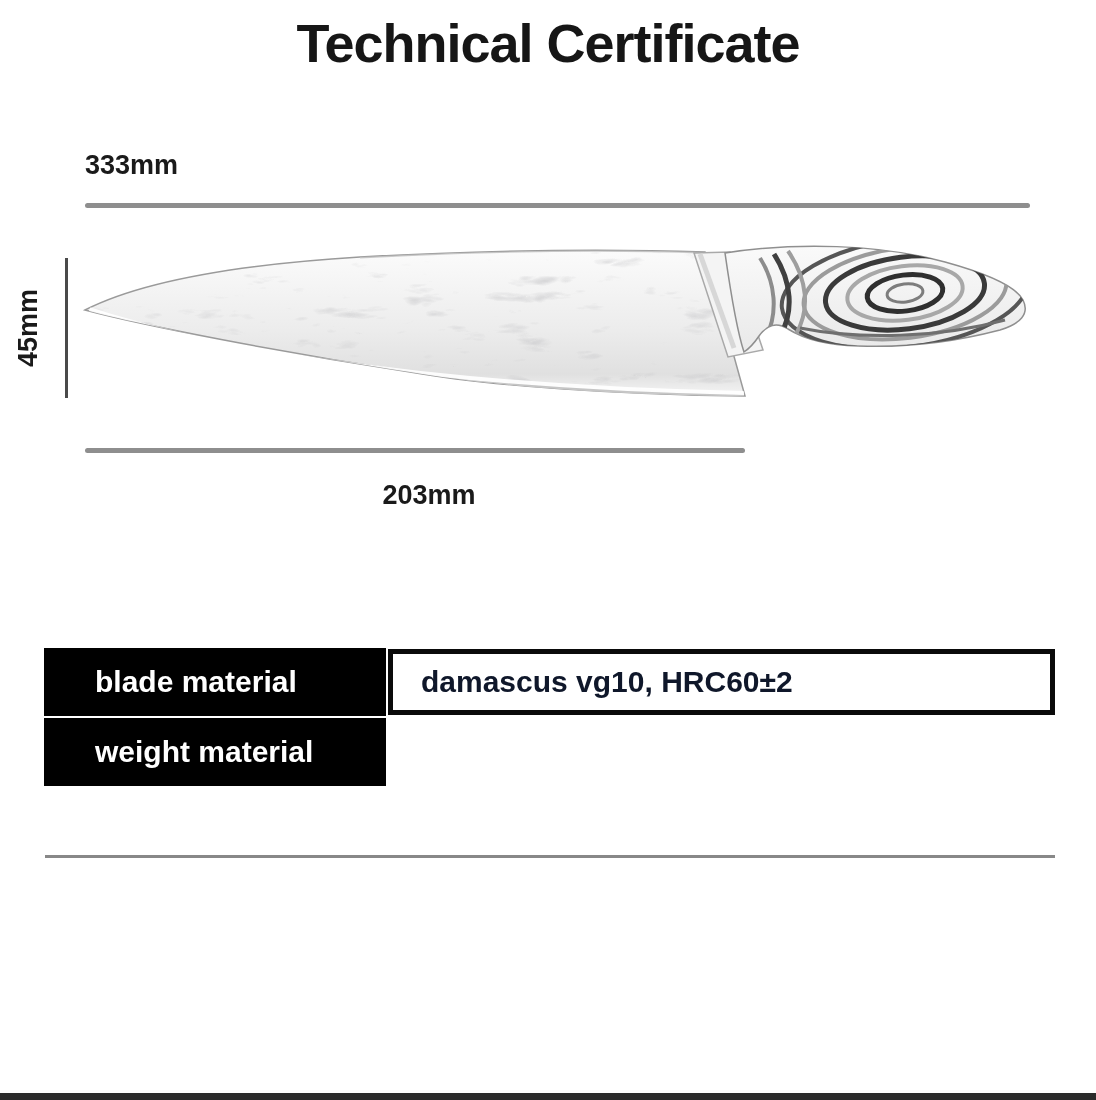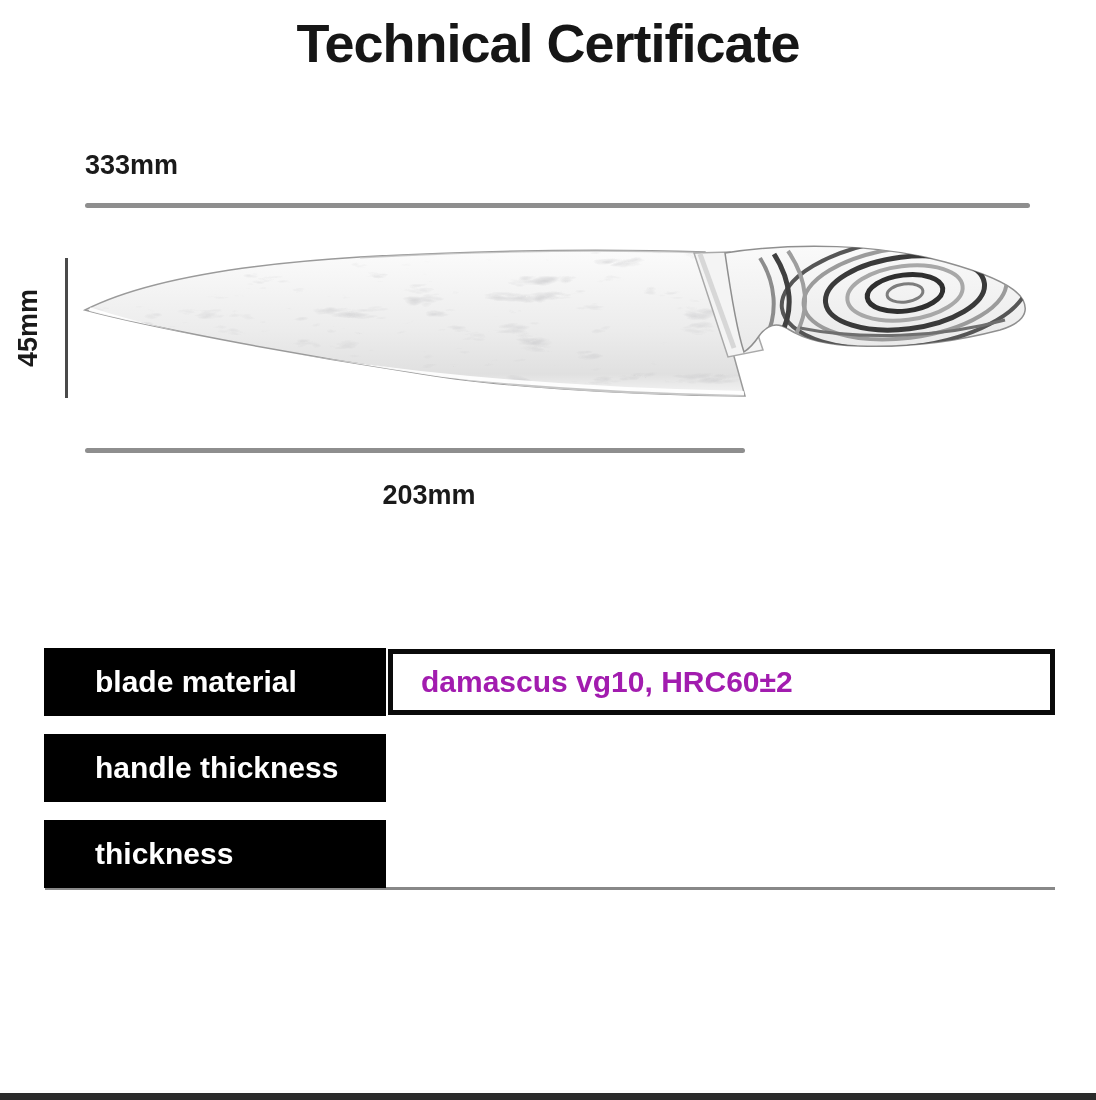--- a/index.html
+++ b/index.html
@@ -41,36 +41,36 @@
   }
   .dim-label-bottom{
     position:absolute;top:468px;left:99px;width:660px;
     text-align:center;font-size:27px;font-weight:700;color:#1a1a1a;margin-top:12px;
   }
   .knife{
     position:absolute;top:238px;left:60px;width:990px;height:190px;
   }
   .spec-table{
     position:absolute;top:649px;left:45px;width:1010px;
-    display:flex;flex-direction:column;gap:20px;
+    display:flex;flex-direction:column;gap:4px;
     border-bottom:3px solid #888;
   }
   .spec-row{display:flex;gap:3px;height:66px;}
   .spec-label{
     width:340px;background:#000;color:#fff;
     display:flex;align-items:center;
     padding-left:50px;box-sizing:border-box;
     font-size:30px;font-weight:700;
     box-shadow:0 0 0 1px #000;
   }
   .spec-value{
     flex:1;background:#fff;border:5px solid #0a0a0a;
     display:flex;align-items:center;
     padding-left:28px;box-sizing:border-box;
-    font-size:30px;font-weight:700;color:#a21caf;
+    font-size:30px;font-weight:700;color:#0f172a;
   }
   .bottom-crop-bar{
     position:absolute;left:0;top:1093px;width:1096px;height:7px;
     background:#2b2b2b;
   }
 </style>
 </head>
 <body>
 
 <div class="page">
@@ -157,22 +157,21 @@
 
   <div class="dim-line-bottom"></div>
   <div class="dim-label-bottom">203mm</div>
 
   <div class="spec-table">
     <div class="spec-row">
       <div class="spec-label">blade material</div>
       <div class="spec-value">damascus vg10, HRC60±2</div>
     </div>
     <div class="spec-row">
-      <div class="spec-label">handle thickness</div>
+      <div class="spec-label">weight material</div>
     </div>
     <div class="spec-row">
-      <div class="spec-label">thickness</div>
     </div>
   </div>
 
   <div class="bottom-crop-bar"></div>
 
 </div>
 
 </body></html>

